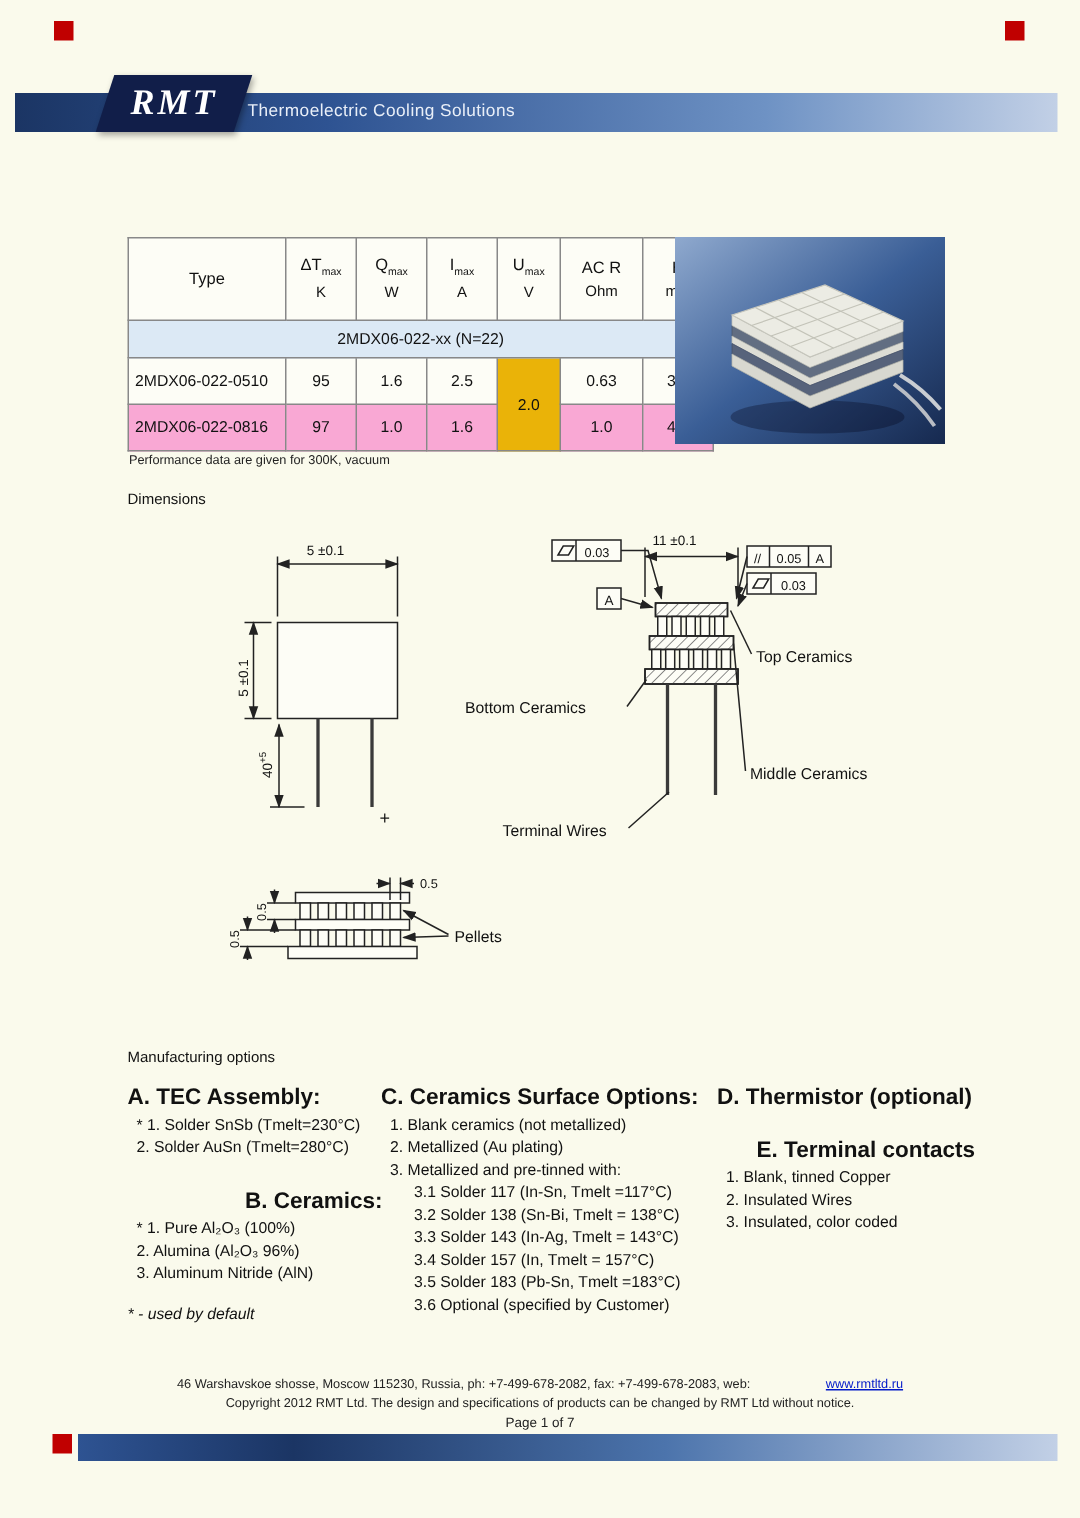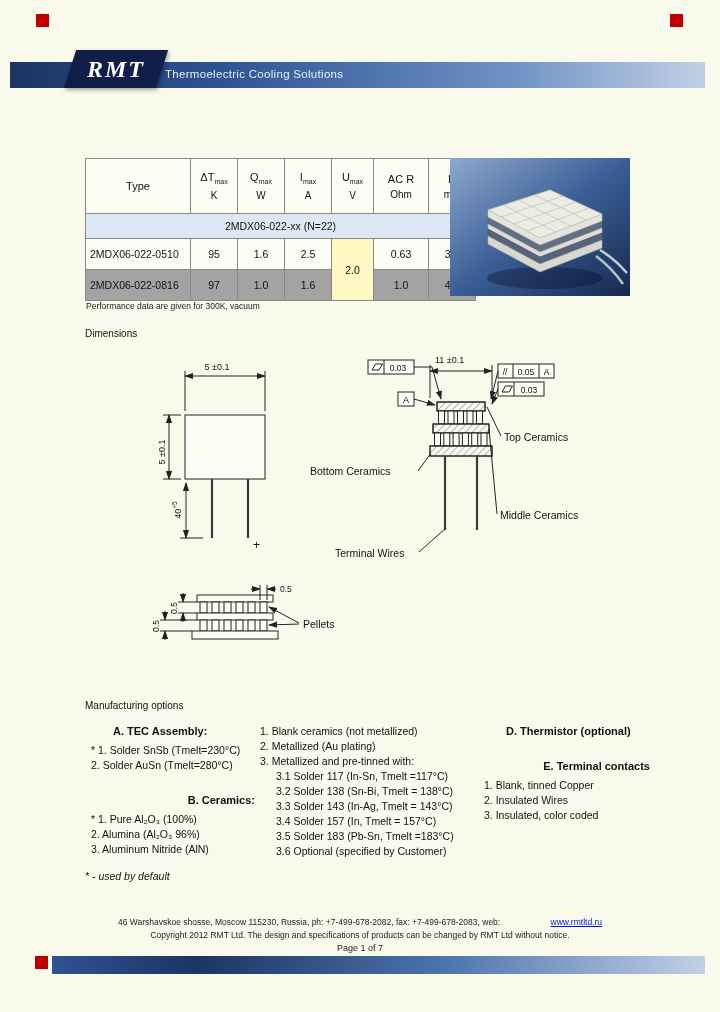--- a/index.html
+++ b/index.html
@@ -25,39 +25,39 @@
   .h1{font-size:16px;}
   .pn{font-size:13px;}
 
   table.perf{position:absolute;left:85px;top:158px;border-collapse:collapse;background:#FDFDF6;}
   table.perf th,table.perf td{border:1px solid #888;font-weight:normal;padding:1px 2px;text-align:center;}
   table.perf th{font-size:11px;height:52px;vertical-align:middle;}
   table.perf th .unit{font-size:10px;margin-top:4px;}
   table.perf sub{font-size:7px;}
   tr.group td{background:#DCE9F5;font-size:10.5px;height:22px;}
   tr.datarow td{font-size:10.5px;height:28px;}
-  tr.alt td{background:#a3a3a3;}
+  tr.alt td{background:#f9a8d4;}
   td.type-cell{font-size:9.5px;text-align:left !important;padding-left:4px !important;}
-  td.merged{background:#fef9c3;}
+  td.merged{background:#eab308;}
   .col-type{width:100px}.col-n{width:42px}.col-s{width:37px}.col-acr{width:50px}
   .note{position:absolute;left:86px;top:301px;font-size:8.5px;color:#222;}
 
   .photo{position:absolute;left:450px;top:158px;width:180px;height:138px;}
 
   .sec-h{position:absolute;left:85px;font-size:10px;}
   .dim-h{top:328px;}
   .mfg-h{top:700px;}
   .drawing{position:absolute;left:85px;top:352px;}
   .drawing text{font-family:"Liberation Sans",sans-serif;}
 
   .optcol{position:absolute;top:724px;font-size:10.5px;line-height:15px;color:#111;}
   .colA{left:85px;width:170px;}
   .colC{left:254px;width:226px;}
   .colD{left:478px;width:172px;}
-  .opt-title{font-weight:bold;font-size:11px;margin-bottom:4px;margin-left:28px;}
+  .opt-title{font-weight:bold;font-size:15px;margin-bottom:4px;}
   .opt-gap{margin-top:20px;text-align:right;}
   .opt-item{padding-left:6px;}
   .sub-item{padding-left:22px;}
   .footnote{font-style:italic;margin-top:12px;}
   .d-text{padding-left:10px;width:150px;}
 
   .fline{position:absolute;left:0;width:720px;text-align:center;font-size:8.5px;color:#222;}
   .f1{top:917px}.f2{top:930px}.f3{top:943px;font-size:9px}
   a.weblink{color:#0018C8;text-decoration:underline;cursor:pointer;margin-left:48px;}
 
@@ -312,20 +312,21 @@
     <div class="opt-item">* 1. Solder SnSb (Tmelt=230°C)</div>
     <div class="opt-item">2. Solder AuSn (Tmelt=280°C)</div>
     <div class="opt-title opt-gap">B. Ceramics:</div>
     <div class="opt-item">* 1. Pure Al₂O₃ (100%)</div>
     <div class="opt-item">2. Alumina (Al₂O₃ 96%)</div>
     <div class="opt-item">3. Aluminum Nitride (AlN)</div>
     <div class="footnote">* - used by default</div>
   </div>
 
   <div class="optcol colC">
+    <div class="opt-title">C. Ceramics Surface Options:</div>
     <div class="opt-item">1. Blank ceramics (not metallized)</div>
     <div class="opt-item">2. Metallized (Au plating)</div>
     <div class="opt-item">3. Metallized and pre-tinned with:</div>
     <div class="sub-item">3.1 Solder 117 (In-Sn, Tmelt =117°C)</div>
     <div class="sub-item">3.2 Solder 138 (Sn-Bi, Tmelt = 138°C)</div>
     <div class="sub-item">3.3 Solder 143 (In-Ag, Tmelt = 143°C)</div>
     <div class="sub-item">3.4 Solder 157 (In, Tmelt = 157°C)</div>
     <div class="sub-item">3.5 Solder 183 (Pb-Sn, Tmelt =183°C)</div>
     <div class="sub-item">3.6 Optional (specified by Customer)</div>
   </div>

